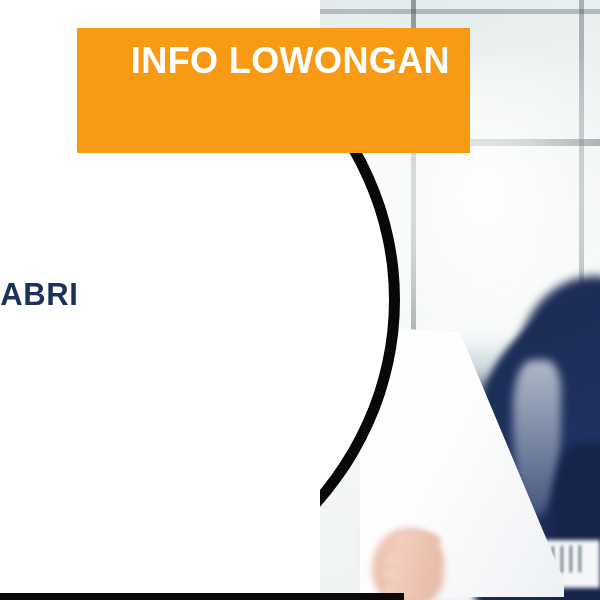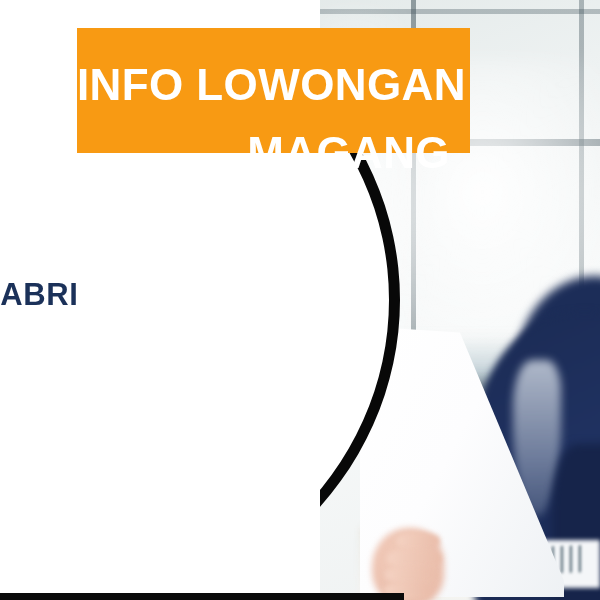--- a/index.html
+++ b/index.html
@@ -225,26 +225,25 @@
     height: 125px;
     background: #f89a13;
     box-sizing: border-box;
     padding: 11px 20px 0 0;
     text-align: right;
   }
   .banner-line {
     display: block;
     color: #ffffff;
     font-weight: 700;
-    font-size: 44px;
+    font-size: 36px;
     line-height: 44px;
     letter-spacing: .4px;
     white-space: nowrap;
     font-family: "Liberation Sans", sans-serif;
-    margin-top: 24px;
   }
 </style>
 </head>
 <body>
 
 <div id="poster">
 
   <div class="photo">
     <div class="photo-glow-a"></div>
     <div class="photo-glow-b"></div>
@@ -274,16 +273,15 @@
   <div class="finger f3"></div>
 
   <div class="arc-panel"></div>
   <div class="panel-fill"></div>
   <div class="bottom-strip"></div>
 
   <div class="brand">ASABRI</div>
 
   <div class="banner">
     <span class="banner-line">INFO LOWONGAN</span>
-    <span class="banner-line">MAGANG</span>
   </div>
 
 </div>
 
 </body></html>

